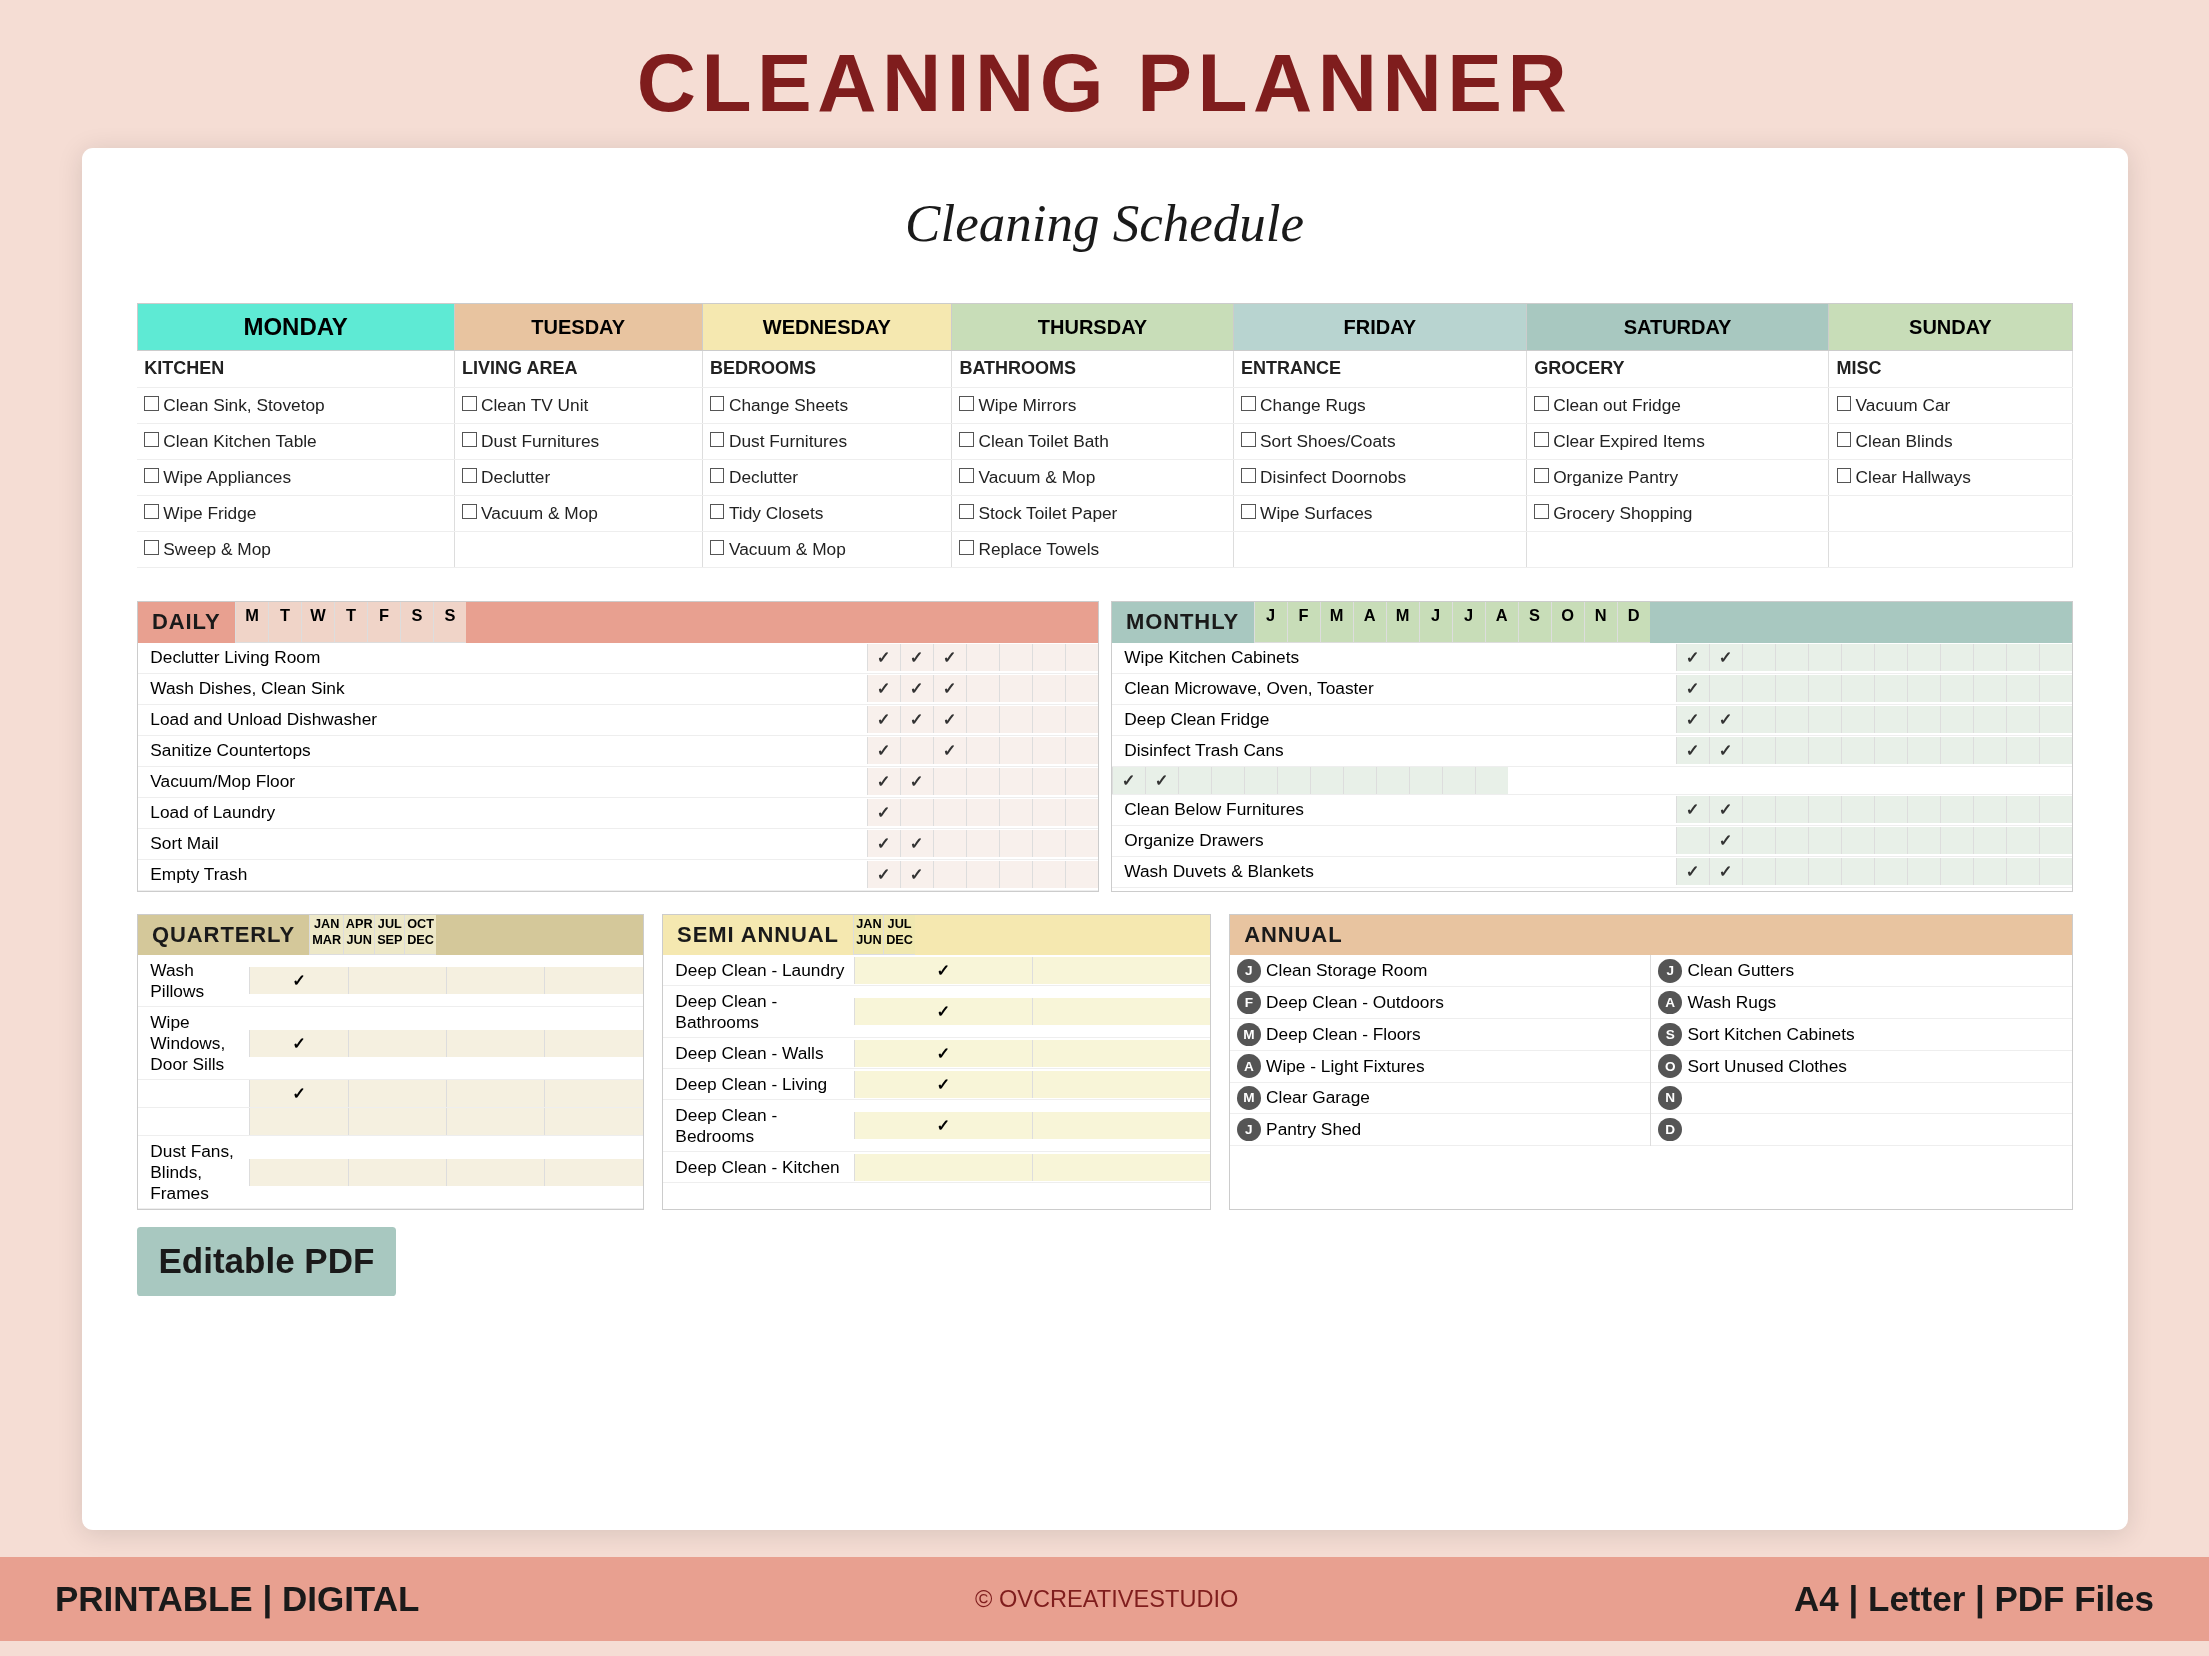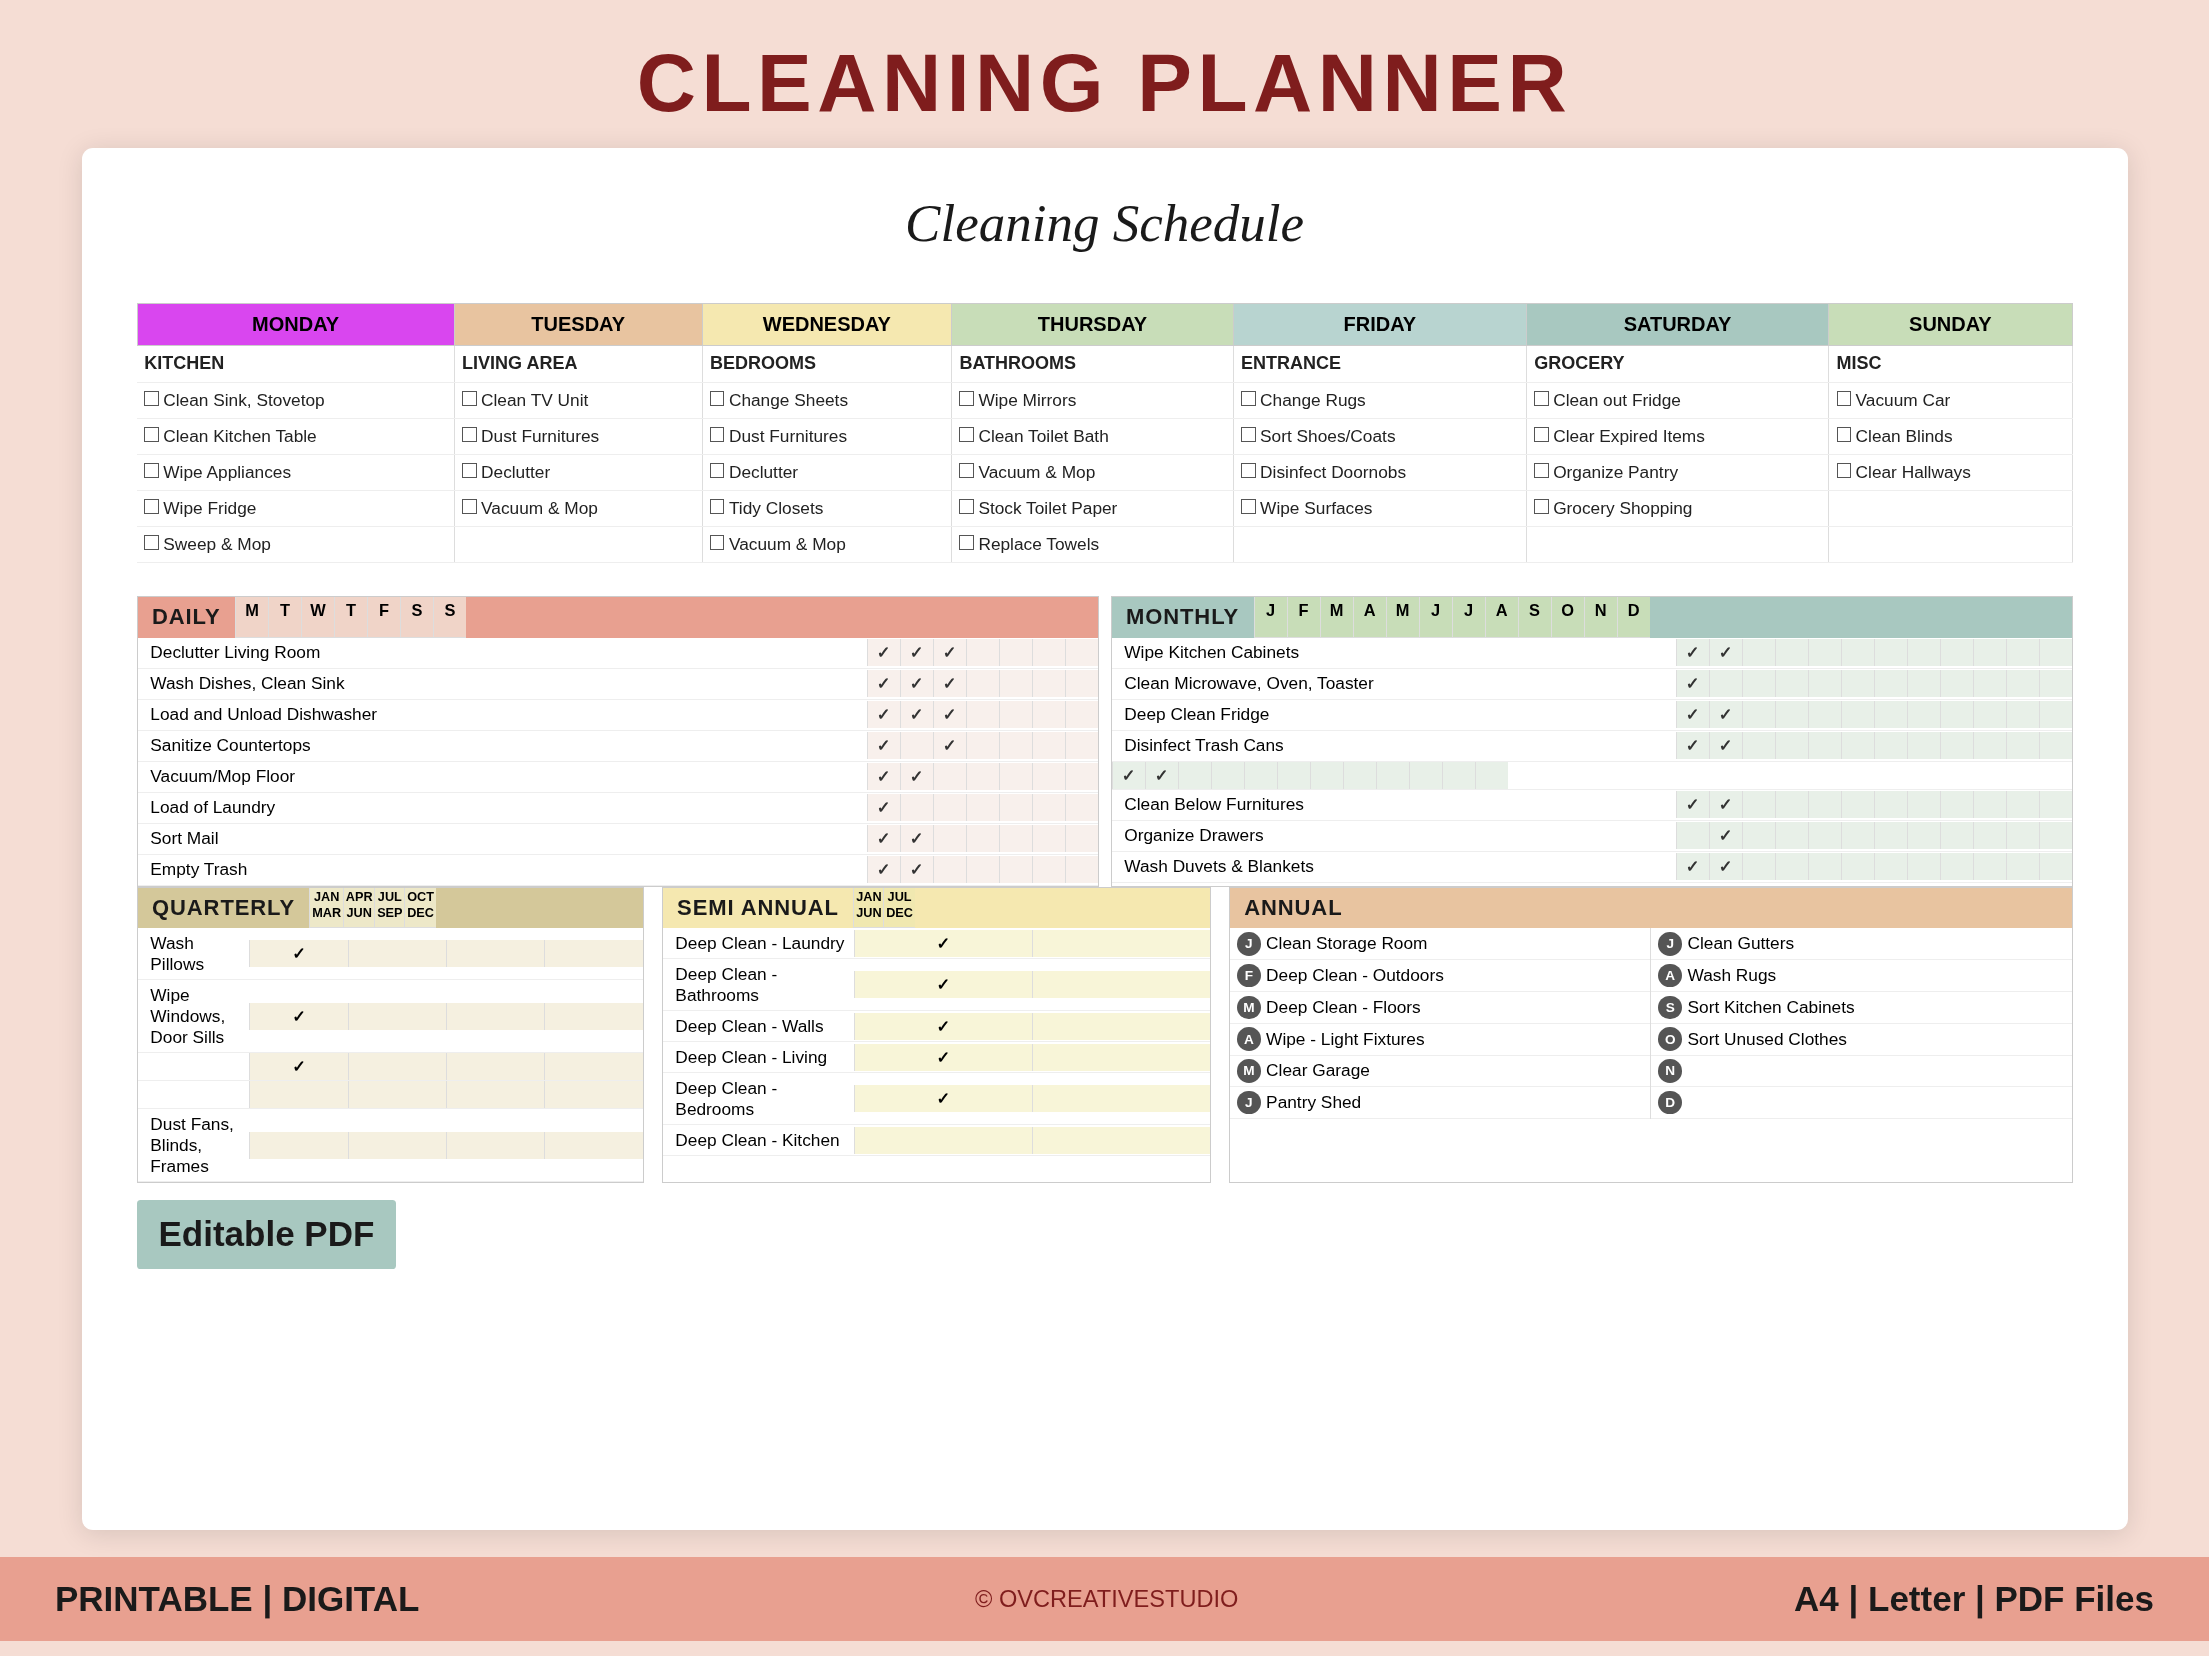--- a/index.html
+++ b/index.html
@@ -84,20 +84,21 @@
     .task-bold {
       font-weight: 700;
       font-size: 18px;
     }
 
     
     .daily-monthly-row {
       display: flex;
       gap: 12px;
       width: 100%;
+      margin-bottom: 22px;
     }
 
     .section-box {
       border: 0.9px solid #ccc;
       flex: 1;
     }
 
     .section-header {
       display: flex;
       align-items: center;
@@ -297,21 +298,21 @@
 
 <div class="page-title">CLEANING PLANNER</div>
 
 <div class="document-wrapper">
 
   <div class="doc-title">Cleaning Schedule</div>
 
   <table class="weekly-table" id="weekly-table">
     <thead id="weekly-thead">
         <tr>
-          <th style="background:#d946ef;border:0.9px solid #ccc;padding:9px 7.3px;font-size:20px;font-weight:700;">MONDAY</th>
+          <th style="background:#5eead4;border:0.9px solid #ccc;padding:9px 7.3px;font-size:24px;font-weight:700;">MONDAY</th>
           <th style="background:#e8c4a0;border:0.9px solid #ccc;padding:9px 7.3px;font-size:20px;font-weight:700;">TUESDAY</th>
           <th style="background:#f5e8b0;border:0.9px solid #ccc;padding:9px 7.3px;font-size:20px;font-weight:700;">WEDNESDAY</th>
           <th style="background:#c8ddb8;border:0.9px solid #ccc;padding:9px 7.3px;font-size:20px;font-weight:700;">THURSDAY</th>
           <th style="background:#b8d4d0;border:0.9px solid #ccc;padding:9px 7.3px;font-size:20px;font-weight:700;">FRIDAY</th>
           <th style="background:#a8c8c0;border:0.9px solid #ccc;padding:9px 7.3px;font-size:20px;font-weight:700;">SATURDAY</th>
           <th style="background:#c8ddb8;border:0.9px solid #ccc;padding:9px 7.3px;font-size:20px;font-weight:700;">SUNDAY</th>
         </tr>
       </thead>
     <tbody id="weekly-tbody">
         <tr>

